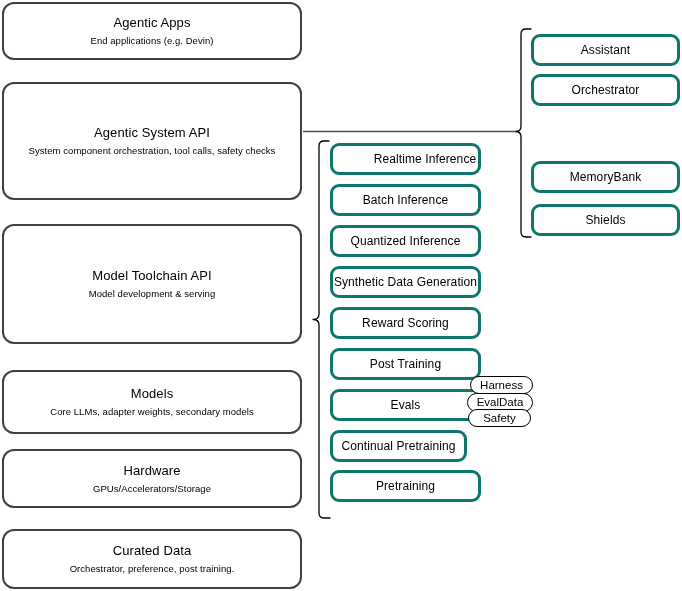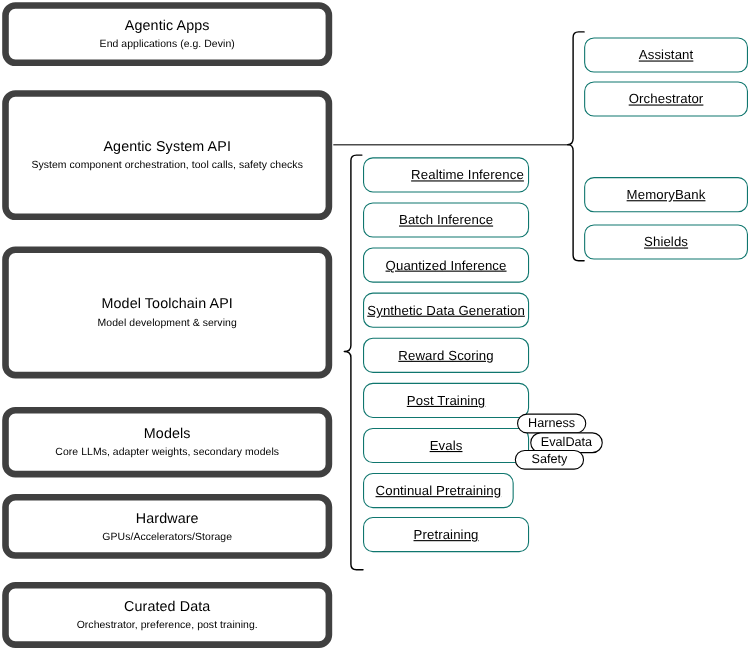--- a/index.html
+++ b/index.html
@@ -14,21 +14,21 @@
   #canvas {
     position: relative;
     width: 682px;
     height: 591px;
     background: #ffffff;
     overflow: hidden;
   }
   .node {
     position: absolute;
     box-sizing: border-box;
-    border: 6px solid #404040;
+    border: 2px solid #404040;
     border-radius: 11px;
     background: #ffffff;
     display: flex;
     flex-direction: column;
     align-items: center;
     justify-content: center;
     text-align: center;
     color: #000000;
   }
   .stack-node {
@@ -41,31 +41,30 @@
   }
   .stack-node .subtitle {
     font-size: 9.5px;
     line-height: 13px;
     margin-top: 3px;
     letter-spacing: 0.05px;
   }
   .chip {
     position: absolute;
     box-sizing: border-box;
-    border: 1px solid #0f766e;
+    border: 3px solid #0f766e;
     border-radius: 9px;
     background: #ffffff;
     display: flex;
     align-items: center;
     justify-content: center;
     font-size: 12px;
     line-height: 14px;
     color: #000000;
     letter-spacing: 0.1px;
-    text-decoration: underline;
   }
   .pill {
     position: absolute;
     box-sizing: border-box;
     border: 1px solid #000000;
     border-radius: 999px;
     background: #ffffff;
     display: flex;
     align-items: center;
     justify-content: center;
@@ -159,21 +158,21 @@
   </div>
 
   <div class="chip" style="left:330px; top:470px; width:151px; height:32px;">
     <span>Pretraining</span>
   </div>
 
   <div class="pill" style="left:470px; top:376px; width:63px; height:18px;">
     <span>Harness</span>
   </div>
 
-  <div class="pill" style="left:482px; top:393px; width:66px; height:19px;align-items:center;">
+  <div class="pill" style="left:467px; top:393px; width:66px; height:19px;align-items:center;">
     <span>EvalData</span>
   </div>
 
   <div class="pill" style="left:468px; top:409px; width:63px; height:18px;">
     <span>Safety</span>
   </div>
 
   <div class="chip" style="left:531px; top:34px; width:149px; height:32px;">
     <span>Assistant</span>
   </div>

